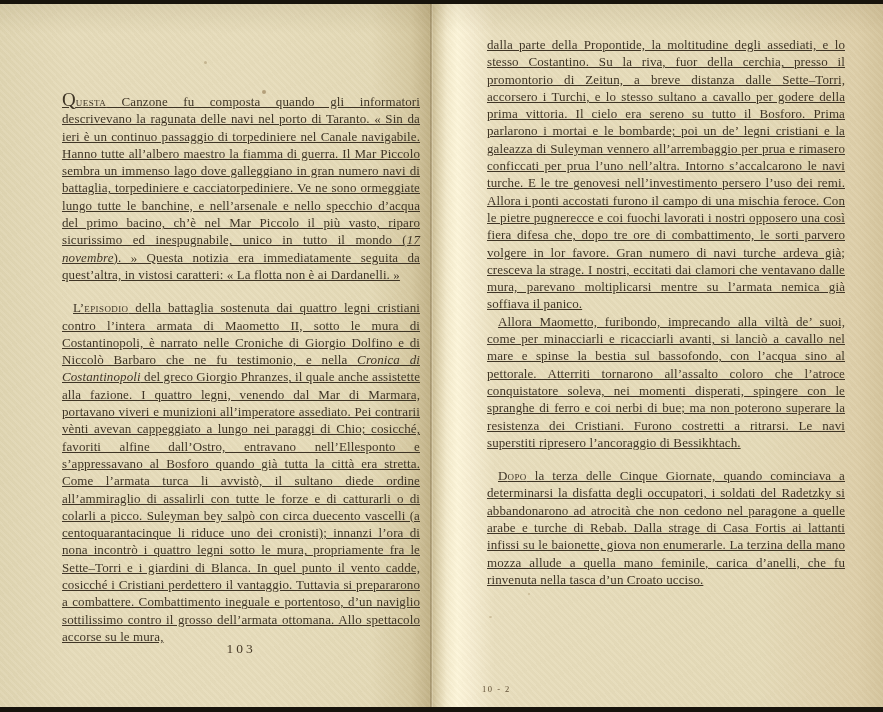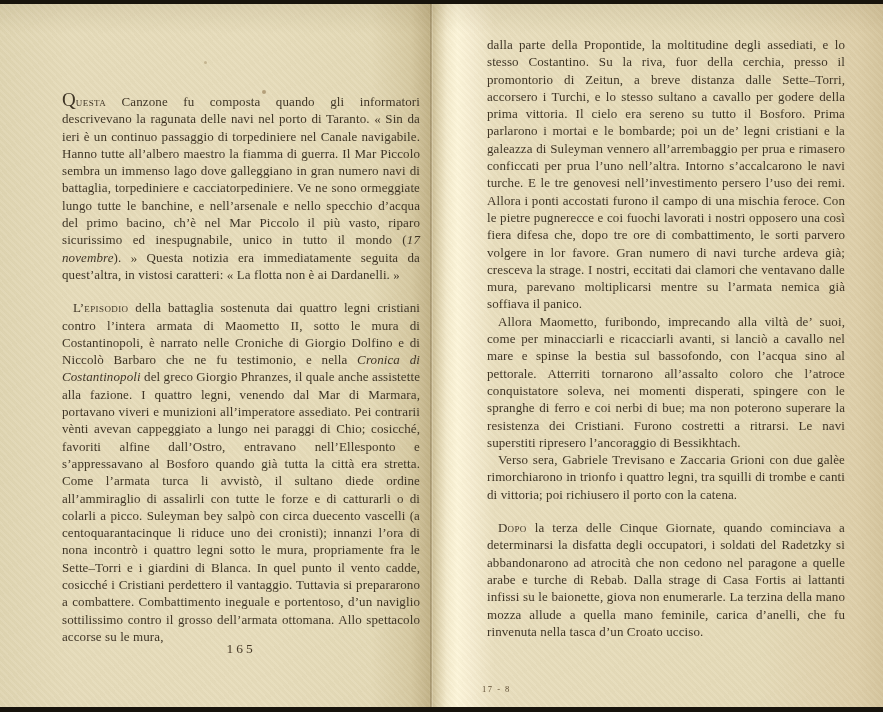--- a/index.html
+++ b/index.html
@@ -20,21 +20,21 @@
       background:linear-gradient(90deg, rgba(95,75,40,0.35), rgba(60,45,20,0.15), rgba(255,250,225,0.5));
       filter:blur(0.4px);}
   .speck{position:absolute;border-radius:50%;background:#8a6f45;opacity:.55;}
   .s1{left:262px;top:86px;width:4px;height:4px;}
   .s2{left:204px;top:57px;width:3px;height:3px;opacity:.35;}
   .s3{left:489px;top:612px;width:3px;height:2px;opacity:.3;}
   .s4{left:528px;top:589px;width:2px;height:2px;opacity:.3;}
 
   .col{position:absolute;width:358px;color:#3f3526;font-size:13px;line-height:17.3px;
        text-align:justify;letter-spacing:.1px;}
-  .col p{margin:0;}
+  .col p{margin:0;text-decoration:underline;}
   #title{position:absolute;left:62px;top:52px;width:358px;text-align:center;
        font-size:18px;letter-spacing:2.2px;color:#322a1c;white-space:nowrap;}
   #left-body{left:62px;top:93px;}
   #right-body{left:487px;top:36px;}
   .gap-top{margin-top:16px !important;}
   .ind{text-indent:11px;}
   .drop-cap{font-size:19px;line-height:0;}
   .sc{font-variant:small-caps;letter-spacing:.4px;}
   .it{font-style:italic;}
   .pagenum{position:absolute;width:358px;top:641px;text-align:center;font-size:13.5px;
@@ -55,27 +55,26 @@
     <div class="speck s3"></div>
     <div class="speck s4"></div>
   </div>
 
 
   <div id="left-body" class="col">
     <p><span class="drop-cap">Q</span><span class="sc">uesta</span><span> Canzone fu composta quando gli informatori descrivevano la ragunata delle navi nel porto di Taranto. « Sin da ieri è un continuo passaggio di torpediniere nel Canale navigabile. Hanno tutte all’albero maestro la fiamma di guerra. Il Mar Piccolo sembra un immenso lago dove galleggiano in gran numero navi di battaglia, torpediniere e cacciatorpediniere. Ve ne sono ormeggiate lungo tutte le banchine, e nell’arsenale e nello specchio d’acqua del primo bacino, ch’è nel Mar Piccolo il più vasto, riparo sicurissimo ed inespugnabile, unico in tutto il mondo (</span><span class="it">17 novembre</span><span>). » Questa notizia era immediatamente seguita da quest’altra, in vistosi caratteri: « La flotta non è ai Dardanelli. »</span></p>
     <p class="gap-top ind"><span>L’</span><span class="sc">episodio</span><span> della battaglia sostenuta dai quattro legni cristiani contro l’intera armata di Maometto II, sotto le mura di Costantinopoli, è narrato nelle Croniche di Giorgio Dolfino e di Niccolò Barbaro che ne fu testimonio, e nella </span><span class="it">Cronica di Costantinopoli</span><span> del greco Giorgio Phranzes, il quale anche assistette alla fazione. I quattro legni, venendo dal Mar di Marmara, portavano viveri e munizioni all’imperatore assediato. Pei contrarii vènti avevan cappeggiato a lungo nei paraggi di Chio; cosicché, favoriti alfine dall’Ostro, entravano nell’Ellesponto e s’appressavano al Bosforo quando già tutta la città era stretta. Come l’armata turca li avvistò, il sultano diede ordine all’ammiraglio di assalirli con tutte le forze e di catturarli o di colarli a picco. Suleyman bey salpò con circa duecento vascelli (a centoquarantacinque li riduce uno dei cronisti); innanzi l’ora di nona incontrò i quattro legni sotto le mura, propriamente fra le Sette–Torri e i giardini di Blanca. In quel punto il vento cadde, cosicché i Cristiani perdettero il vantaggio. Tuttavia si prepararono a combattere. Combattimento ineguale e portentoso, d’un naviglio sottilissimo contro il grosso dell’armata ottomana. Allo spettacolo accorse su le mura,</span></p>
   </div>
 
-  <div id="pagenum-left" class="pagenum">165</div>
+  <div id="pagenum-left" class="pagenum">103</div>
 
   <div id="right-body" class="col">
     <p><span>dalla parte della Propontide, la moltitudine degli assediati, e lo stesso Costantino. Su la riva, fuor della cerchia, presso il promontorio di Zeitun, a breve distanza dalle Sette–Torri, accorsero i Turchi, e lo stesso sultano a cavallo per godere della prima vittoria. Il cielo era sereno su tutto il Bosforo. Prima parlarono i mortai e le bombarde; poi un de’ legni cristiani e la galeazza di Suleyman vennero all’arrembaggio per prua e rimasero conficcati per prua l’uno nell’altra. Intorno s’accalcarono le navi turche. E le tre genovesi nell’investimento persero l’uso dei remi. Allora i ponti accostati furono il campo di una mischia feroce. Con le pietre pugnerecce e coi fuochi lavorati i nostri opposero una così fiera difesa che, dopo tre ore di combattimento, le sorti parvero volgere in lor favore. Gran numero di navi turche ardeva già; cresceva la strage. I nostri, eccitati dai clamori che ventavano dalle mura, parevano moltiplicarsi mentre su l’armata nemica già soffiava il panico.</span></p>
     <p class="ind"><span>Allora Maometto, furibondo, imprecando alla viltà de’ suoi, come per minacciarli e ricacciarli avanti, si lanciò a cavallo nel mare e spinse la bestia sul bassofondo, con l’acqua sino al pettorale. Atterriti tornarono all’assalto coloro che l’atroce conquistatore soleva, nei momenti disperati, spingere con le spranghe di ferro e coi nerbi di bue; ma non poterono superare la resistenza dei Cristiani. Furono costretti a ritrarsi. Le navi superstiti ripresero l’ancoraggio di Bessikhtach.</span></p>
-    <p class="ind"><span>Verso sera, Gabriele Trevisano e Zaccaria Grioni con due galèe rimorchiarono in trionfo i quattro legni, tra squilli di trombe e canti di vittoria; poi richiusero il porto con la catena.</span></p>
     <p class="gap-top ind"><span>D</span><span class="sc">opo</span><span> la terza delle Cinque Giornate, quando cominciava a determinarsi la disfatta degli occupatori, i soldati del Radetzky si abbandonarono ad atrocità che non cedono nel paragone a quelle arabe e turche di Rebab. Dalla strage di Casa Fortis ai lattanti infissi su le baionette, giova non enumerarle. La terzina della mano mozza allude a quella mano feminile, carica d’anelli, che fu rinvenuta nella tasca d’un Croato ucciso.</span></p>
   </div>
 
 
-  <div id="sig">17 - 8</div>
+  <div id="sig">10 - 2</div>
 
   <div class="edge" style="top:0;height:4px;"></div>
   <div class="edge" style="bottom:0;height:5px;"></div>
 </div>
 
 </body></html>

